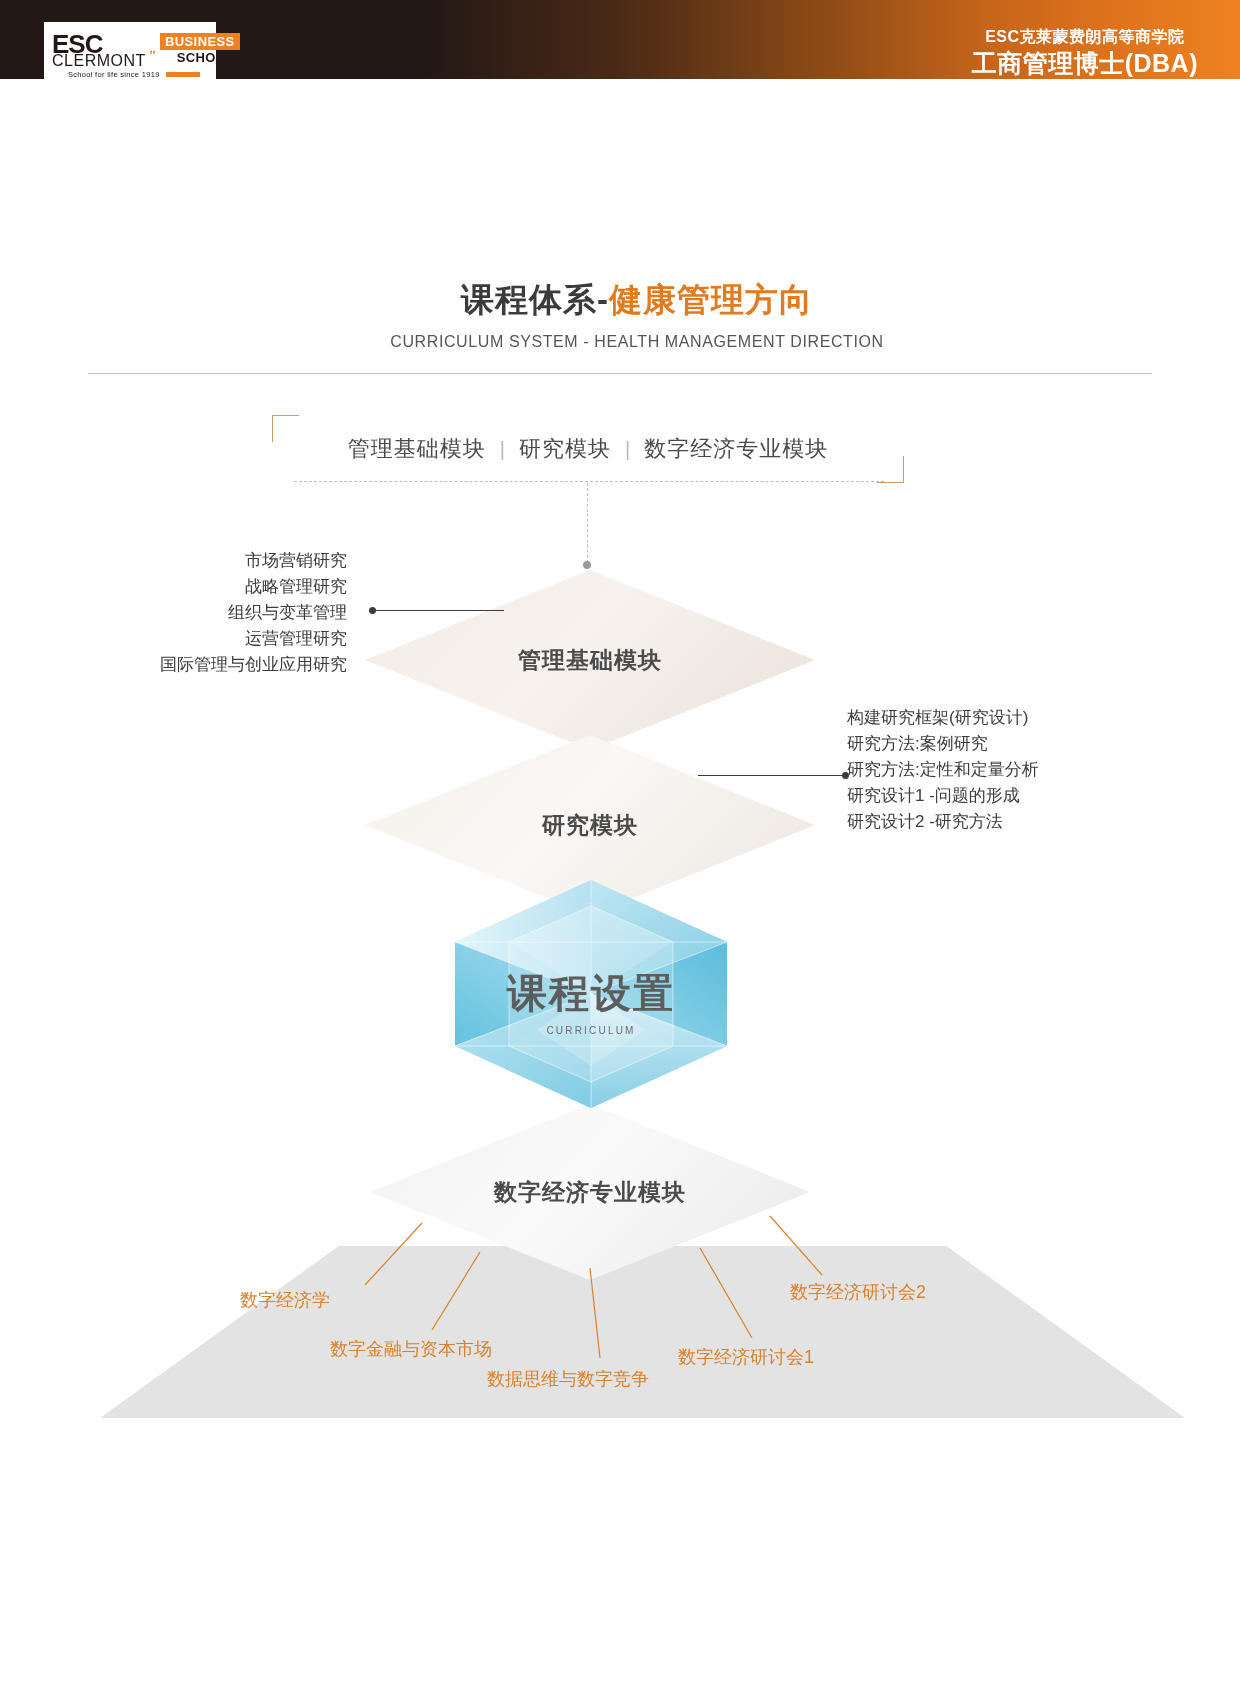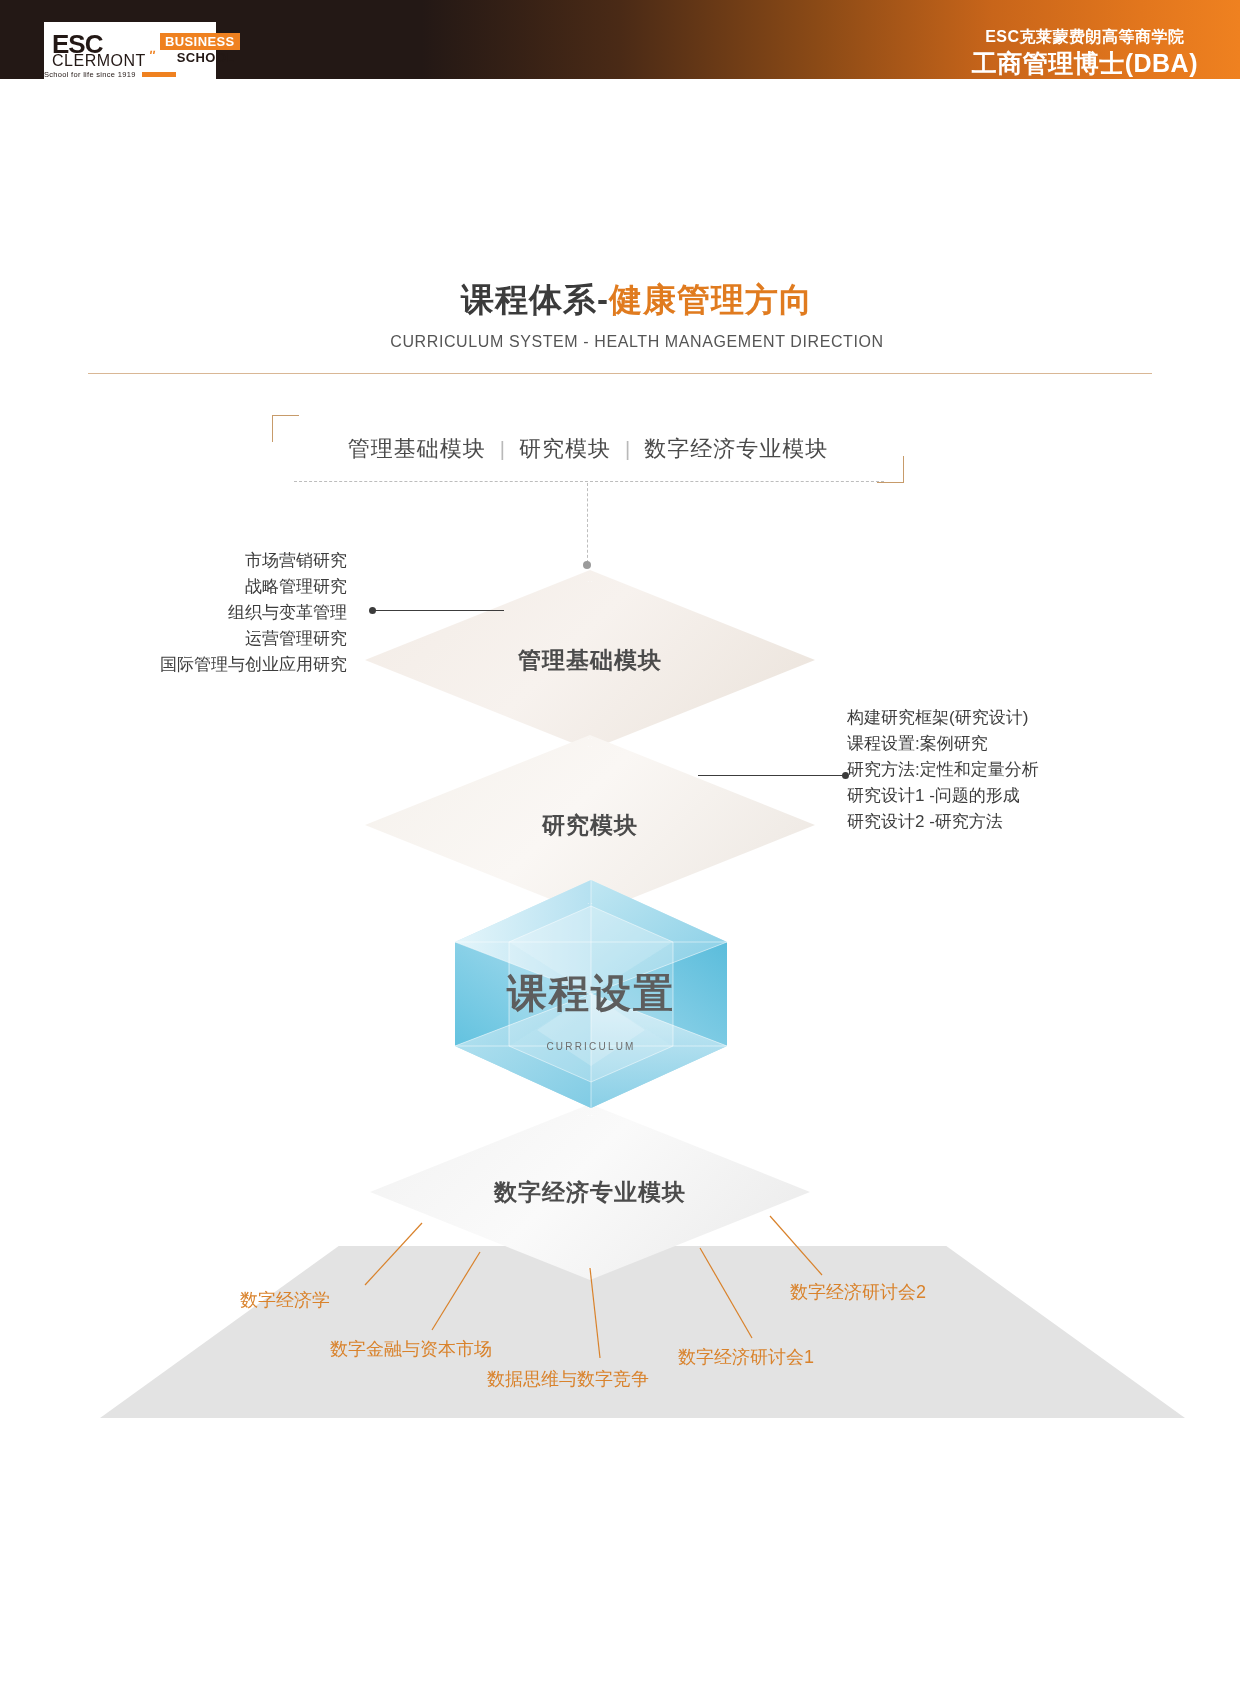--- a/index.html
+++ b/index.html
@@ -88,21 +88,21 @@
     font-weight: bold;
     letter-spacing: 0.4px;
     padding: 0 5px;
     line-height: 15px;
     text-align: right;
   }
   .logo-tagline {
     font-size: 7.5px;
     color: #231815;
     letter-spacing: 0.3px;
-    padding-left: 0;
+    padding-left: 24px;
     margin-top: 3px;
     display: flex;
     align-items: center;
   }
   .tagline-bar {
     display: inline-block;
     width: 34px;
     height: 5px;
     background: #ef8120;
     margin-left: 6px;
@@ -280,21 +280,21 @@
   .hex-cn {
     font-size: 40px;
     font-weight: bold;
     color: #5d5d5d;
     letter-spacing: 2px;
   }
   .hex-en {
     font-size: 10px;
     color: #6d6d6d;
     letter-spacing: 2.2px;
-    margin-top: 20px;
+    margin-top: 4px;
   }
 
   
   .platform {
     position: absolute;
     left: 100px;
     top: 1246px;
     width: 1085px;
     height: 172px;
     background: #e3e3e3;
@@ -423,21 +423,21 @@
 </div>
 
 <div class="diamond d2">
   <div class="shape"></div>
   <div class="d-inner-dash"></div>
   <div class="lbl">研究模块</div>
 </div>
 
 <div class="list-right">
   <div>构建研究框架(研究设计)</div>
-  <div>课程设置:案例研究</div>
+  <div>研究方法:案例研究</div>
   <div>研究方法:定性和定量分析</div>
   <div>研究设计1 -问题的形成</div>
   <div>研究设计2 -研究方法</div>
 </div>
 <div class="connector conn-right">
   <span class="dot"></span>
 </div>
 
 <div class="platform"></div>
 

